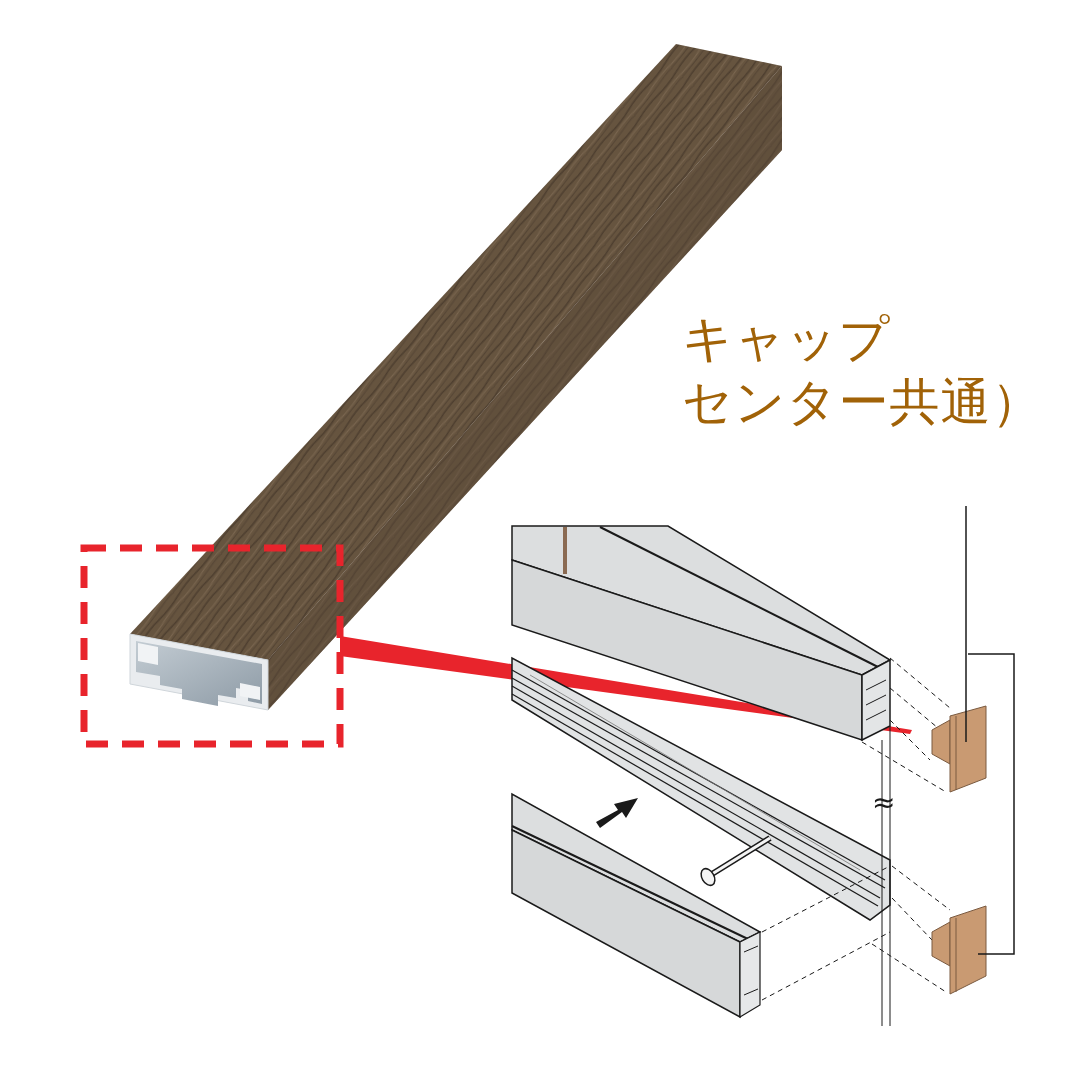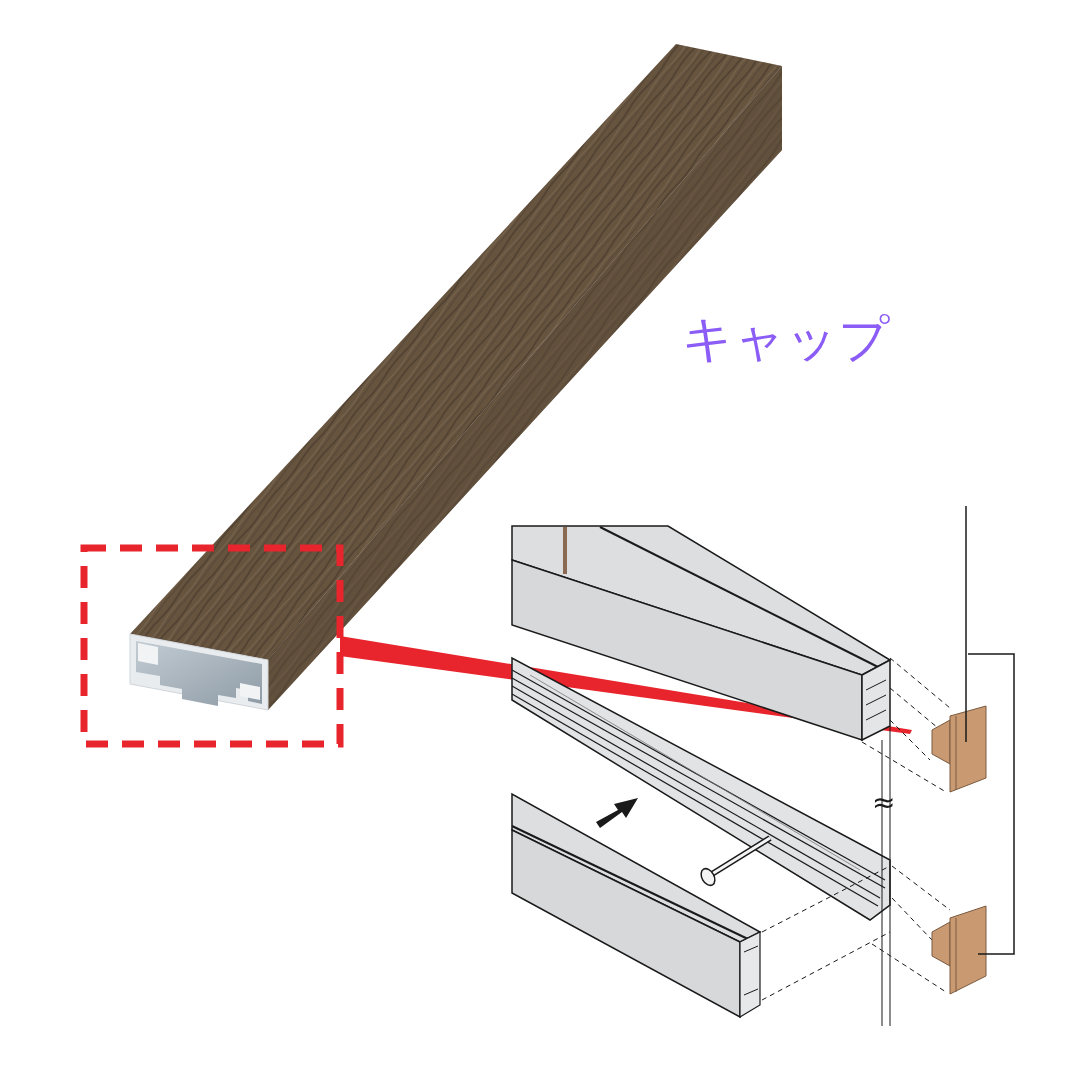--- a/index.html
+++ b/index.html
@@ -1,18 +1,18 @@
 <!DOCTYPE html>
 <html><head>
 <meta charset="utf-8">
 <style>
   html,body{margin:0;padding:0;background:#ffffff;}
   body{width:1080px;height:1080px;position:relative;overflow:hidden;font-family:"DejaVu Sans",sans-serif;}
   svg{position:absolute;left:0;top:0;}
-  .label{position:absolute;left:682px;top:308px;font-family:"DejaVu Sans",sans-serif;font-size:50px;line-height:63px;color:#8b5cf6;white-space:nowrap;letter-spacing:1px;}
+  .label{position:absolute;left:682px;top:308px;font-family:"DejaVu Sans",sans-serif;font-size:50px;line-height:63px;color:#a16207;white-space:nowrap;letter-spacing:1px;}
   .label div{height:63px;}
 </style>
 </head>
 <body>
 
 <svg width="1080" height="1080" viewBox="0 0 1080 1080">
   <defs>
     <pattern id="grain" width="60" height="14" patternUnits="userSpaceOnUse" patternTransform="rotate(-52)">
       <rect width="60" height="14" fill="#66543f"></rect>
       <path d="M0 3 Q15 1 30 3 T60 3" stroke="#4d3e2f" stroke-width="1.6" fill="none"></path>
@@ -111,13 +111,14 @@
   </g>
 
   <g stroke="#1a1a1a" stroke-width="1.5" fill="none">
     <line x1="966" y1="506" x2="966" y2="742"></line>
     <polyline points="968,654 1014,654 1014,954 978,954"></polyline>
   </g>
 </svg>
 
 <div class="label">
   <div>キャップ</div>
+  <div>センター共通）</div>
 </div>
 
 </body></html>

